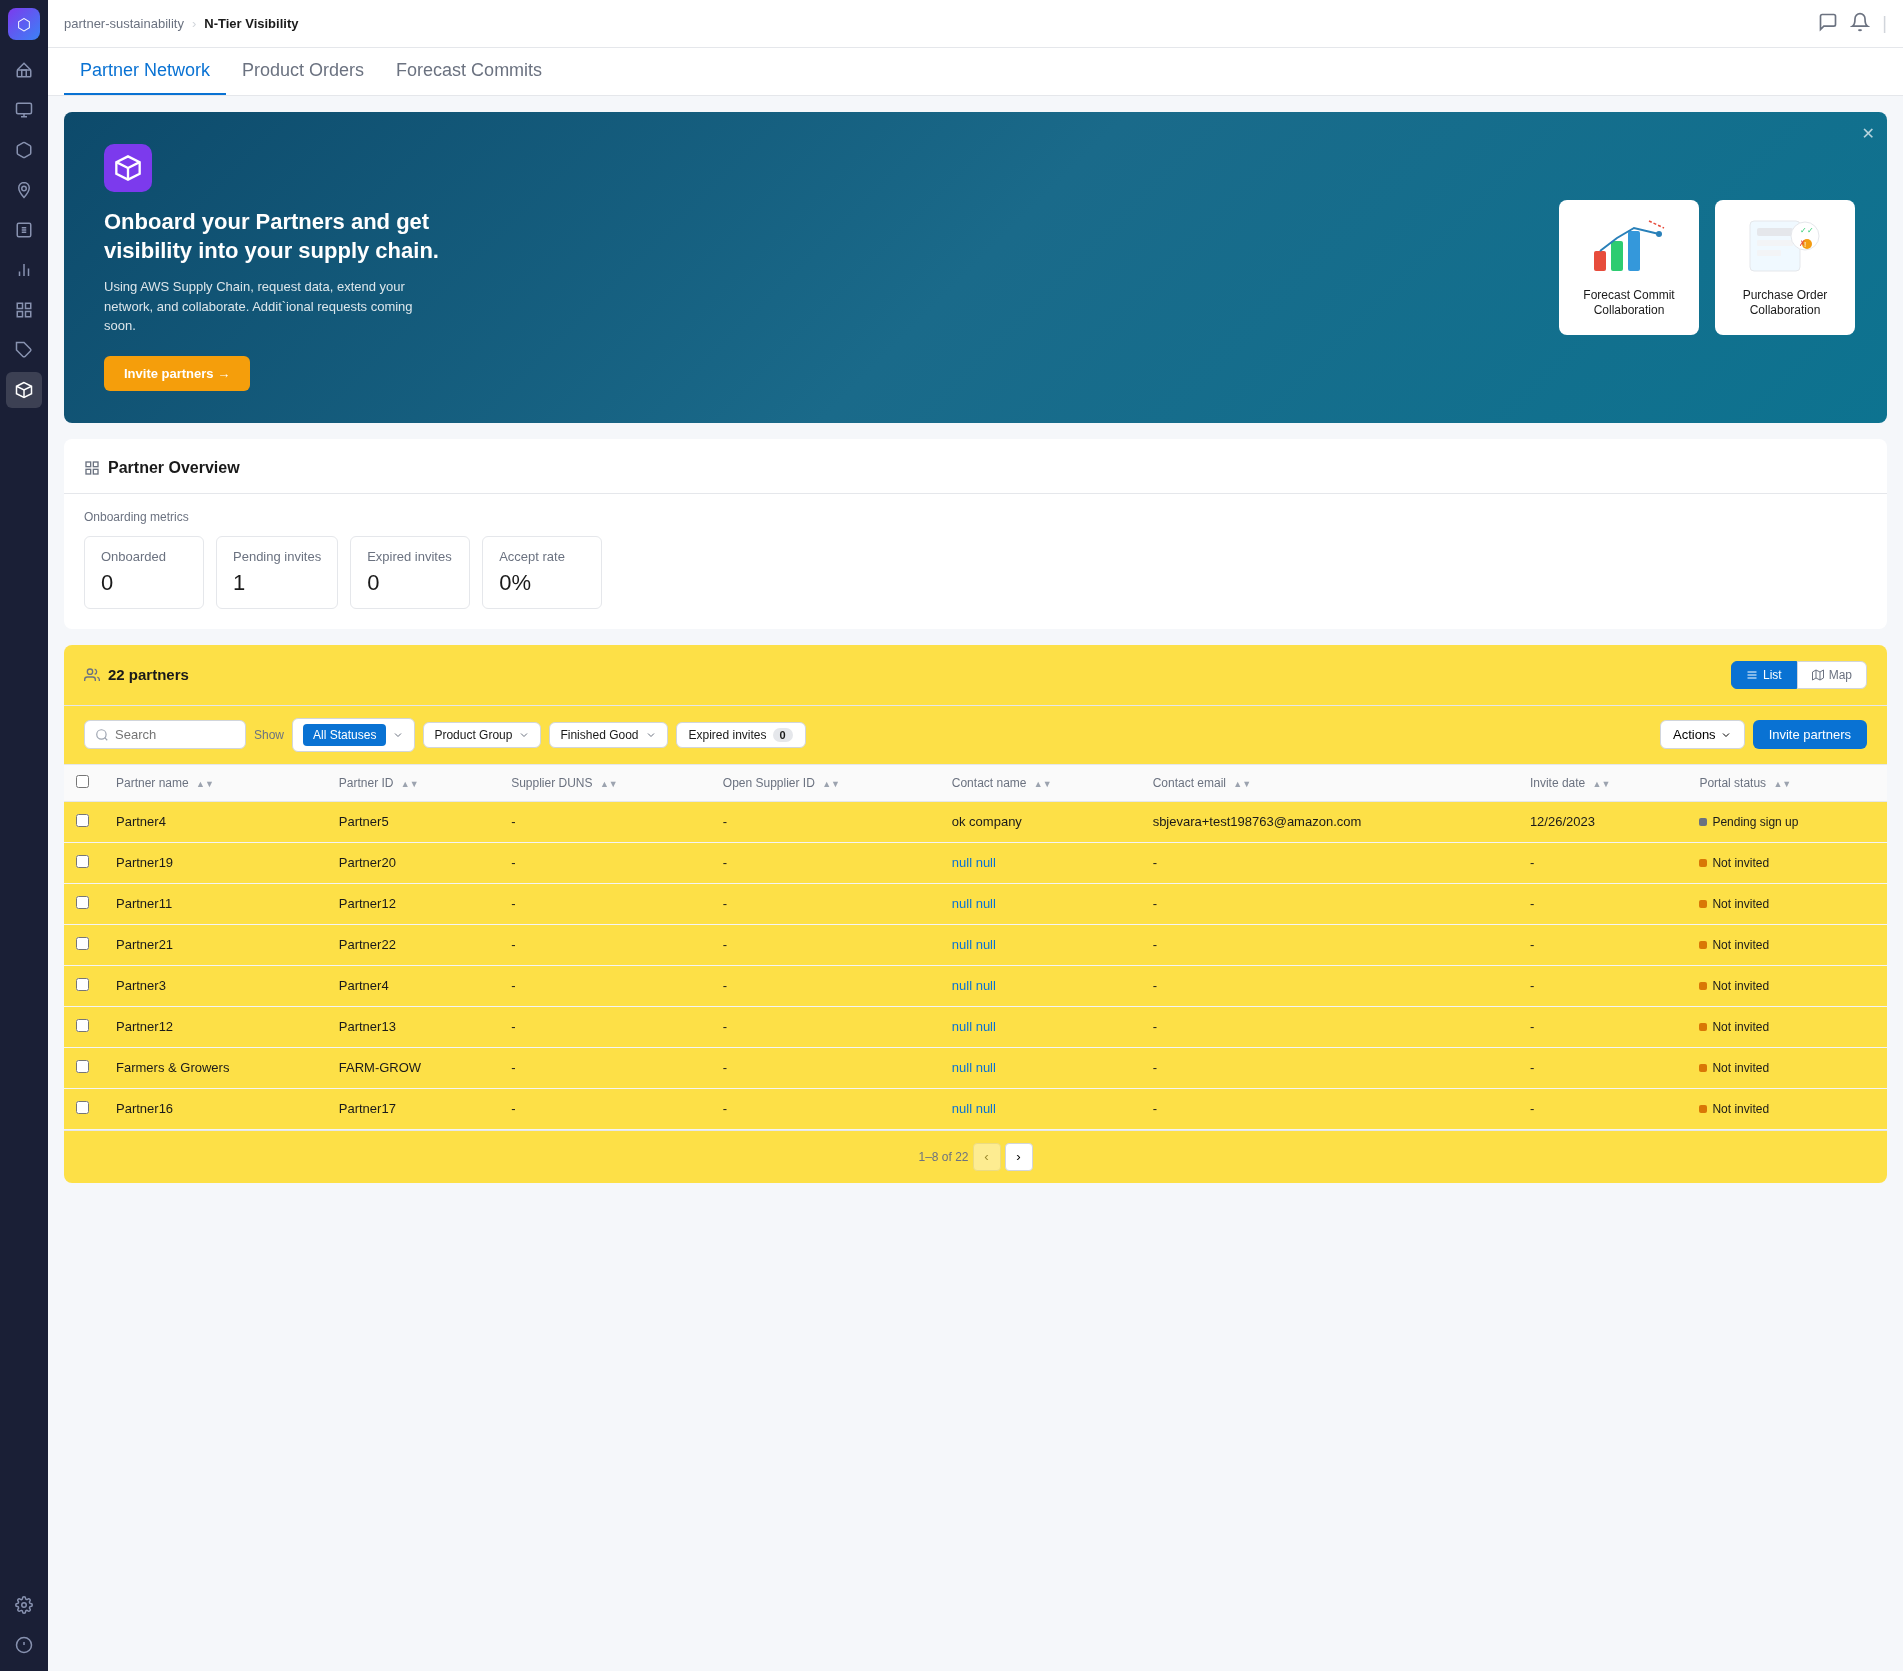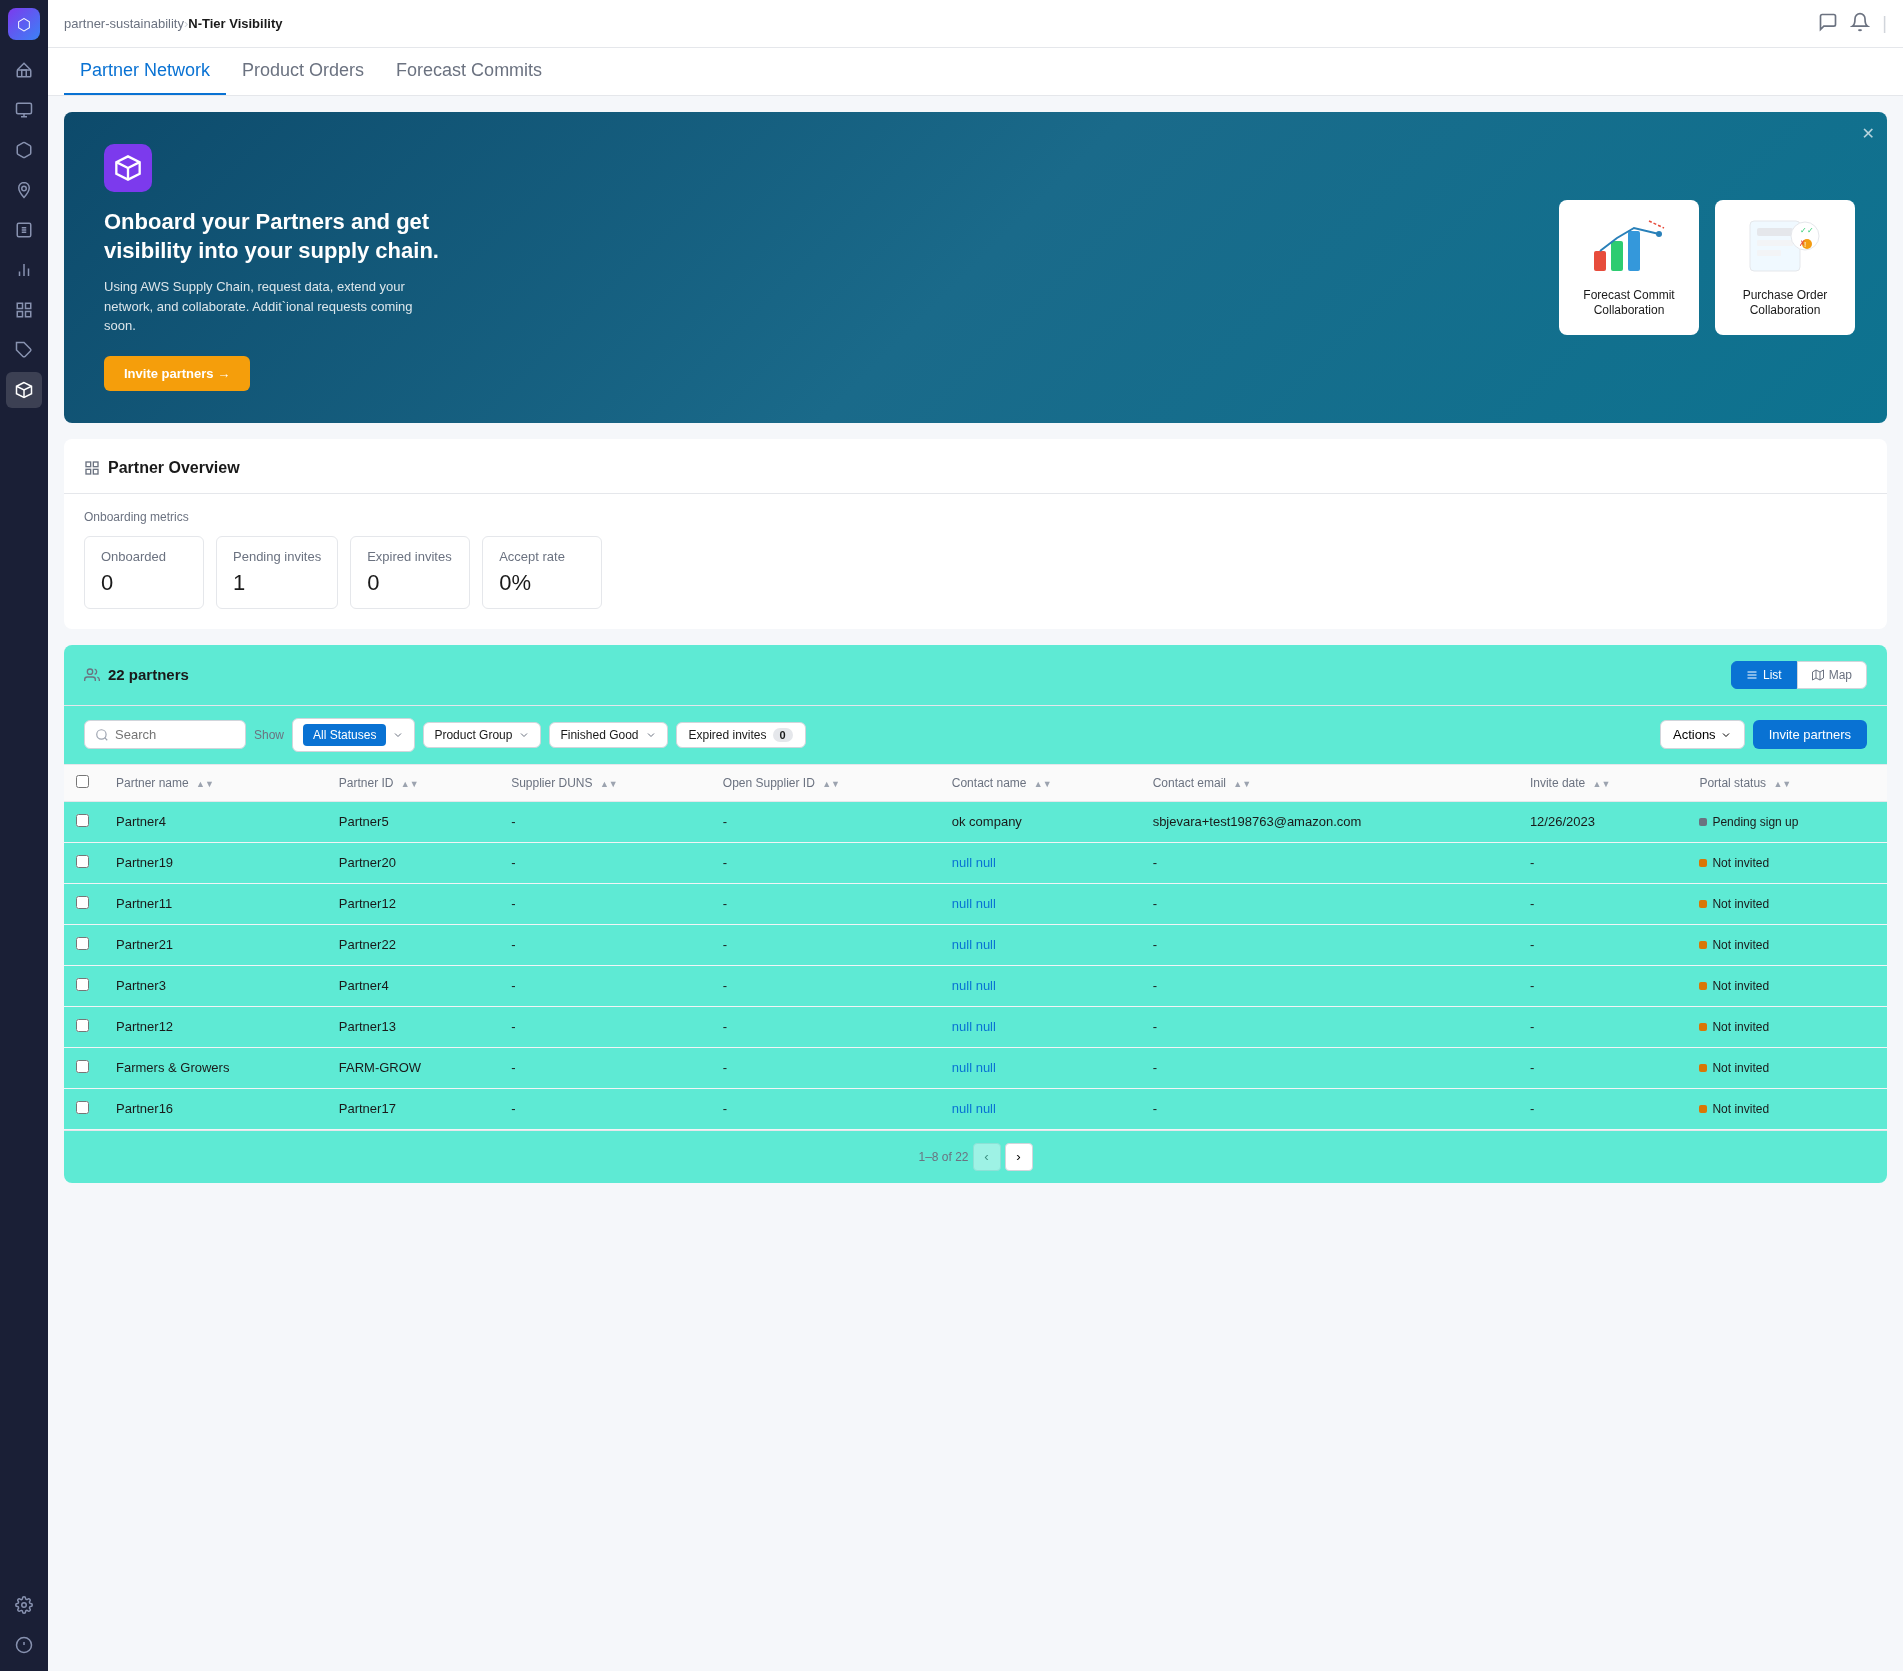--- a/index.html
+++ b/index.html
@@ -10,21 +10,21 @@
     .sidebar-logo { width: 32px; height: 32px; background: linear-gradient(135deg, #7c3aed, #3b82f6); border-radius: 8px; display: flex; align-items: center; justify-content: center; color: white; font-size: 16px; margin-bottom: 8px; }
     .sidebar-icon { width: 36px; height: 36px; display: flex; align-items: center; justify-content: center; color: #8892b0; border-radius: 6px; cursor: pointer; font-size: 16px; }
     .sidebar-icon.active { background: rgba(255,255,255,0.15); color: white; }
     .sidebar-spacer { flex: 1; }
 
     
     .main { flex: 1; display: flex; flex-direction: column; overflow: hidden; }
 
     
     .header { background: white; border-bottom: 1px solid #e5e7eb; padding: 0 16px; height: 48px; display: flex; align-items: center; justify-content: space-between; flex-shrink: 0; }
-    .header-left { display: flex; }
+    .header-left { display: flex; gap: 8px; }
     .breadcrumb-partner { color: #6b7280; font-size: 13px; }
     .breadcrumb-title { color: #1a1a1a; font-size: 13px; font-weight: 600; }
     .header-right { display: flex; align-items: center; gap: 12px; }
     .header-icon { color: #6b7280; font-size: 16px; cursor: pointer; }
 
     
     .content { flex: 1; overflow-y: auto; background: #f5f7fa; }
 
     
     .tabs { background: white; border-bottom: 1px solid #e5e7eb; padding: 0 16px; display: flex; align-items: center; }
@@ -50,21 +50,21 @@
     .section { background: white; margin: 0 16px 16px; border-radius: 8px; padding: 20px; }
     .section-header { display: flex; align-items: center; gap: 8px; font-size: 16px; font-weight: 600; margin-bottom: 16px; }
     .section-divider { border: none; border-top: 1px solid #e5e7eb; margin: 0 -20px 16px; }
     .metrics-label { font-size: 12px; font-weight: 500; color: #6b7280; margin-bottom: 12px; }
     .metrics-row { display: flex; gap: 1px; }
     .metric-card { border: 1px solid #e5e7eb; border-radius: 6px; padding: 12px 16px; min-width: 120px; }
     .metric-title { font-size: 13px; color: #6b7280; margin-bottom: 6px; }
     .metric-value { font-size: 22px; font-weight: 400; color: #1a1a1a; }
 
     
-    .partners-section { background: #5eead4; margin: 0 16px 16px; border-radius: 8px; }
+    .partners-section { background: #fde047; margin: 0 16px 16px; border-radius: 8px; }
     .partners-header { padding: 16px 20px; display: flex; align-items: center; justify-content: space-between; border-bottom: 1px solid #e5e7eb; }
     .partners-title { display: flex; align-items: center; gap: 8px; font-size: 15px; font-weight: 600; }
     .partners-view-btns { display: flex; gap: 0; }
     .view-btn { padding: 6px 14px; font-size: 12px; border: 1px solid #d1d5db; background: white; cursor: pointer; color: #6b7280; display: flex; align-items: center; gap: 5px; }
     .view-btn:first-child { border-radius: 6px 0 0 6px; }
     .view-btn:last-child { border-radius: 0 6px 6px 0; }
     .view-btn.active { background: #0972d3; color: white; border-color: #0972d3; }
 
     
     .filters { padding: 12px 20px; display: flex; align-items: center; gap: 8px; flex-wrap: wrap; }

